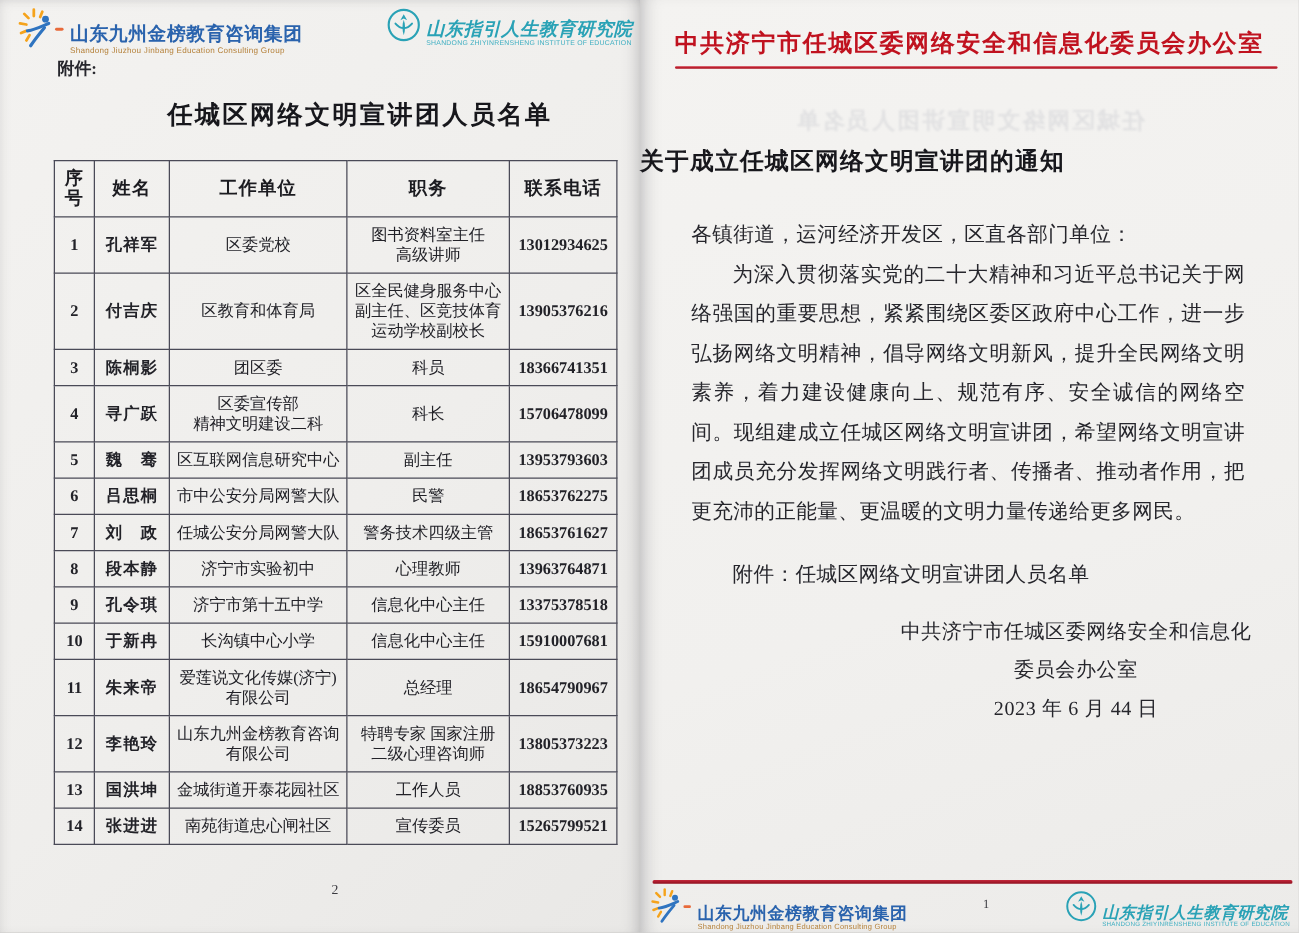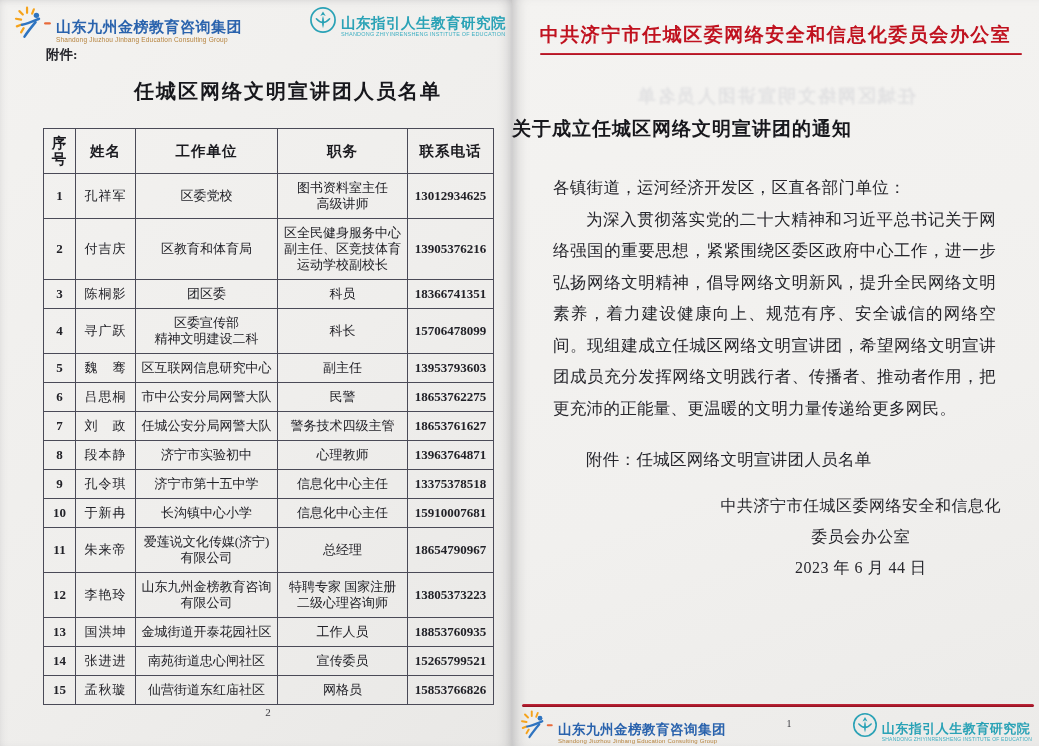--- a/index.html
+++ b/index.html
@@ -24,38 +24,38 @@
     background:linear-gradient(160deg,#f4f3f1 0%,#f1f0ee 60%,#ecebe9 100%);
     box-shadow:inset 12px 0 16px -12px rgba(60,60,70,.4);
   }
 
   
   .logos-row { position:absolute; top:6px; left:14px; width:492px; display:flex; justify-content:space-between; align-items:flex-start; }
   .logo { display:flex; align-items:flex-end; gap:4px; }
   .logo-text { display:flex; flex-direction:column; line-height:1.05; }
   .logo-cn-blue { font-size:15px; font-weight:bold; color:#2a63ad; letter-spacing:.5px; font-family:"Liberation Serif",serif; }
   .logo-en-orange { font-size:6.5px; color:#b5813a; letter-spacing:.2px; font-family:"Liberation Sans",sans-serif; margin-top:1px; }
-  .logo-cn-teal { font-size:14.5px; font-weight:bold; color:#2aa2b6; letter-spacing:.5px; }
+  .logo-cn-teal { font-size:14.5px; font-weight:bold; color:#2aa2b6; letter-spacing:.5px;font-style:italic; }
   .logo-en-teal { font-size:5.5px; color:#3fafc2; letter-spacing:.2px; font-family:"Liberation Sans",sans-serif; margin-top:1px; }
 
   
   .attachment-label { position:absolute; top:46px; left:46px; font-size:13.5px; font-weight:bold; color:#26262c; }
   .list-title { position:absolute; top:78px; left:0; width:512px; text-align:center; font-size:20px; font-weight:bold; letter-spacing:2px; color:#17171c;margin-left:32px; }
 
   table.personnel { position:absolute; top:128px; left:43px; width:450px; border-collapse:collapse; table-layout:fixed; }
   .col-no{width:32px;} .col-name{width:60px;} .col-unit{width:142px;} .col-pos{width:130px;} .col-phone{width:86px;}
   table.personnel th, table.personnel td {
     border:1px solid #4a4a57;
     text-align:center; vertical-align:middle;
     white-space:pre-line;
   }
   table.personnel th { font-size:14.5px; font-weight:bold; padding:6px 1px; line-height:16px; color:#1b1b20; letter-spacing:1px; }
   table.personnel td { font-size:13px; padding:6px 1px; line-height:16px; color:#222228; }
   td.c-no { font-weight:bold; font-size:13.5px; }
-  td.c-name { font-size:13.5px; letter-spacing:1px; }
+  td.c-name { font-size:13.5px; letter-spacing:1px;font-weight:bold; }
   td.c-phone { font-weight:bold; font-size:13.5px; letter-spacing:0; }
   .page-num-left { position:absolute; top:706px; left:43px; width:450px; text-align:center; font-size:11px; color:#3a3a40; }
 
   
   .red-header { position:absolute; top:22px; left:0; width:527px; text-align:center; font-size:19px; font-weight:bold; letter-spacing:1.5px; color:#c0121f; }
   .red-rule-top { position:absolute; top:53px; left:28px; width:482px; height:2px; background:linear-gradient(#d03040,#a80e1c); border-radius:1px; }
   .ghost-line { position:absolute; top:84px; left:0; width:527px; text-align:center; font-size:18px; font-weight:bold; letter-spacing:2px; color:#6a7086; opacity:.13; transform:scaleX(-1); filter:blur(1px); }
   .notice-title { position:absolute; top:116px; left:0; width:527px; text-align:left; font-size:19px; font-weight:bold; letter-spacing:1px; color:#17171c; }
   .doc-body { position:absolute; top:172px; left:41px; width:443px; font-size:16.5px; line-height:31.5px; color:#26262c; text-align:justify; letter-spacing:.3px; }
   .doc-body .para { text-indent:2em; }
@@ -235,27 +235,20 @@
             <td class="c-unit">金城街道开泰花园社区</td>
             <td class="c-pos">工作人员</td>
             <td class="c-phone">18853760935</td>
           </tr>
           <tr>
             <td class="c-no">14</td>
             <td class="c-name">张进进</td>
             <td class="c-unit">南苑街道忠心闸社区</td>
             <td class="c-pos">宣传委员</td>
             <td class="c-phone">15265799521</td>
-          </tr>
-          <tr>
-            <td class="c-no">15</td>
-            <td class="c-name">孟秋璇</td>
-            <td class="c-unit">仙营街道东红庙社区</td>
-            <td class="c-pos">网格员</td>
-            <td class="c-phone">15853766826</td>
           </tr>
         </tbody>
     </table>
 
     <div class="page-num-left">2</div>
   </div>
 
   <div class="page page-right">
 
     <div class="red-header">中共济宁市任城区委网络安全和信息化委员会办公室</div>

